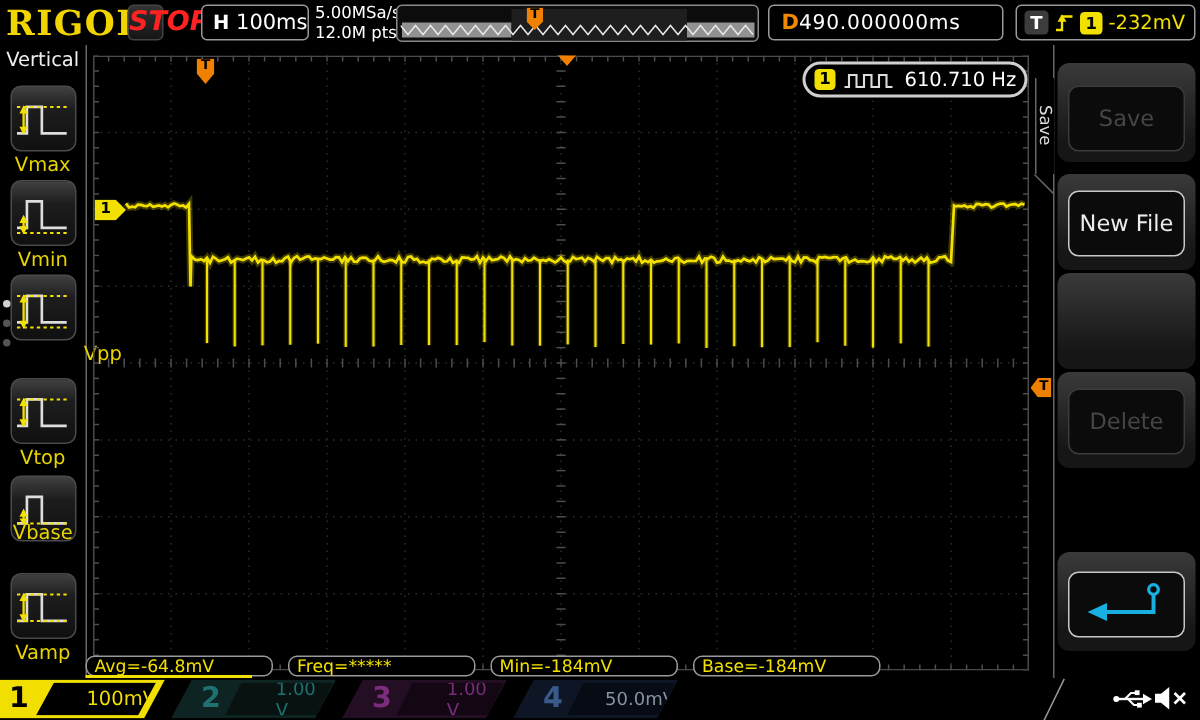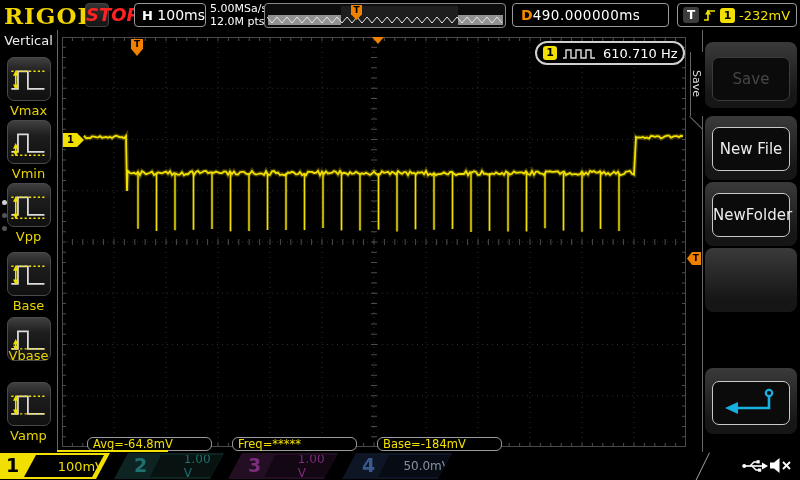--- a/index.html
+++ b/index.html
@@ -68,21 +68,21 @@
 
   
   #freq-counter { left:535px; top:41px; width:150px; height:24px; background:#000;
           border:2px solid #d0d0d0; border-radius:12px; display:flex; align-items:center;
           gap:5px; padding-left:6px; }
   #freq-counter .fv { color:#fff; font-size:13px; }
   .badge-sm { width:14px; height:14px; background:#f2e000; border-radius:3px; color:#000;
           font-weight:bold; font-size:11px; text-align:center; line-height:14px; }
 
   
-  #meas-bar { left:57px; top:437px; display:flex; gap:20px;padding-left:30px; }
+  #meas-bar { left:57px; top:437px; display:flex; gap:10px; }
   .meas-box { width:125px; height:14px; background:#000; border:1px solid #9a9a9a;
           border-radius:6px; color:#f2e000; font-size:11.5px; line-height:12px; padding-left:5px; }
   #meas-underline { left:57px; top:450px; width:111px; height:2px; background:#f2e000; }
 
   
   .rm-tile { left:705px; width:92px; border-radius:8px;
           background:linear-gradient(#3a3a3a,#161616 80%); }
   .rm-btn { left:712px; width:78px; height:44px; background:#0b0b0b; border-radius:7px;
           text-align:center; line-height:42px; font-size:15px; }
   .rm-btn.on  { border:1px solid #c8c8c8; color:#ececec; }
@@ -177,32 +177,32 @@
   <div class="abs lm-tile" style="top:183px;">
     <svg width="42" height="42" viewBox="0 0 38 36">
       <path d="M3,27 h6 v-16 h9 v16 h15" fill="none" stroke="#ddd" stroke-width="1.6"></path>
       <line x1="3" y1="11" x2="35" y2="11" stroke="#f2e000" stroke-width="1.2" stroke-dasharray="2 2"></line>
       <line x1="3" y1="30" x2="35" y2="30" stroke="#f2e000" stroke-width="1.2" stroke-dasharray="2 2"></line>
       <line x1="7" y1="12" x2="7" y2="29" stroke="#f2e000" stroke-width="1.4"></line>
       <polygon points="7,10 4.5,15 9.5,15" fill="#f2e000"></polygon>
         <polygon points="7,31 4.5,26 9.5,26" fill="#f2e000"></polygon>
     </svg>
   </div>
-  <div class="abs lm-label" style="top:229px;">Vpp</div>
+  <div class="abs lm-label" style="top:229px;margin-left:40px;">Vpp</div>
 
   <div class="abs lm-tile" style="top:252px;">
     <svg width="42" height="42" viewBox="0 0 38 36">
       <path d="M3,27 h6 v-16 h9 v16 h15" fill="none" stroke="#ddd" stroke-width="1.6"></path>
       <line x1="3" y1="11" x2="35" y2="11" stroke="#f2e000" stroke-width="1.2" stroke-dasharray="2 2"></line>
       <line x1="7" y1="12" x2="7" y2="27" stroke="#f2e000" stroke-width="1.4"></line>
       <polygon points="7,10 4.5,15 9.5,15" fill="#f2e000"></polygon>
         <polygon points="7,28 4.5,23 9.5,23" fill="#f2e000"></polygon>
     </svg>
   </div>
-  <div class="abs lm-label" style="top:298px;">Base</div>
+  <div class="abs lm-label" style="top:298px;">Vtop</div>
 
   <div class="abs lm-tile" style="top:317px;">
     <svg width="42" height="42" viewBox="0 0 38 36">
       <path d="M3,27 h6 v-16 h9 v16 h15" fill="none" stroke="#ddd" stroke-width="1.6"></path>
       <line x1="3" y1="27" x2="35" y2="27" stroke="#f2e000" stroke-width="1.2" stroke-dasharray="2 2"></line>
       <line x1="7" y1="20" x2="7" y2="26" stroke="#f2e000" stroke-width="1.4"></line>
       <polygon points="7,18 4.5,23 9.5,23" fill="#f2e000"></polygon>
         <polygon points="7,28 4.5,24 9.5,24" fill="#f2e000"></polygon>
     </svg>
   </div>
@@ -619,37 +619,38 @@
     <span class="badge-sm">1</span>
     <svg width="36" height="13">
       <path d="M1,11 h3 v-8 h5 v8 h5 v-8 h5 v8 h5 v-8 h5 v8 h4" fill="none" stroke="#ddd" stroke-width="1.4"></path>
     </svg>
     <span class="fv">610.710 Hz</span>
   </div>
 
   <div class="abs" id="meas-bar">
     <div class="meas-box">Avg=-64.8mV</div>
     <div class="meas-box">Freq=*****</div>
+    <div class="meas-box">Min=-184mV</div>
     <div class="meas-box">Base=-184mV</div>
   </div>
   <div class="abs" id="meas-underline"></div>
 
   <div class="abs" id="save-tab">Save</div>
   <div class="abs" id="save-tab-diag"></div>
 
   <div class="abs rm-tile" style="top:42px;height:66px;"></div>
   <div class="abs rm-btn off" style="top:57px;">Save</div>
 
   <div class="abs rm-tile" style="top:116px;height:64px;"></div>
   <div class="abs rm-btn on" style="top:127px;">New File</div>
 
   <div class="abs rm-tile" style="top:182px;height:64px;"></div>
-  <div class="abs rm-btn on" style="top:193px;">NewFolder</div>
 
   <div class="abs rm-tile" style="top:248px;height:64px;"></div>
+  <div class="abs rm-btn off" style="top:259px;">Delete</div>
 
   <div class="abs rm-tile" style="top:368px;height:66px;"></div>
   <div class="abs rm-btn on" style="top:381px;">
     <svg width="76" height="40" viewBox="0 0 76 40">
       <circle cx="56" cy="11" r="3.2" fill="none" stroke="#18b0e0" stroke-width="2.2"></circle>
       <path d="M56,14 V26 H24" fill="none" stroke="#18b0e0" stroke-width="2.6"></path>
       <polygon points="25,20 25,32 12,26" fill="#18b0e0"></polygon>
     </svg>
   </div>
 

